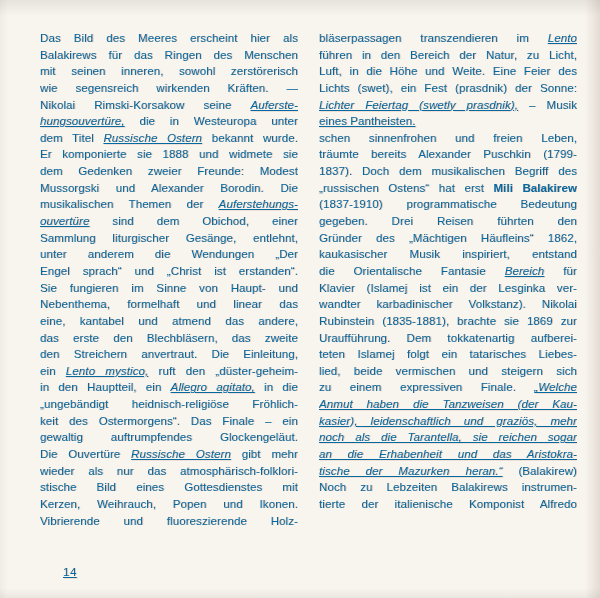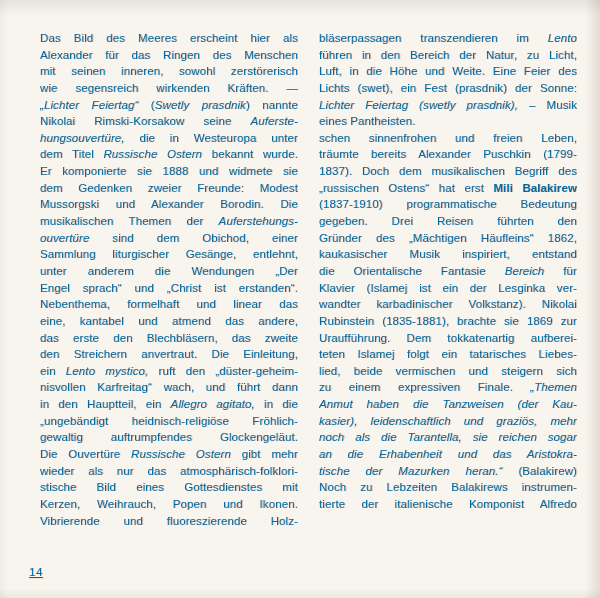--- a/index.html
+++ b/index.html
@@ -20,25 +20,25 @@
     height:16.65px;
     line-height:16.65px;
     font-size:11.5px;
     letter-spacing:0.1px;
     text-align:justify;
     text-align-last:justify;
     overflow:hidden;
     white-space:normal;
     text-shadow:0.9px 0.4px 0 rgba(186,104,82,0.38);
   }
-  .line.end{text-align-last:left;}
-  .it{font-style:italic;}
+  .line.end{text-align-last:left;text-decoration:underline;}
+  .it{font-style:italic;text-decoration:underline;}
   .bd{font-weight:bold;}
   .pagenum{
-    position:absolute;left:29px;top:566px;
+    position:absolute;left:63px;top:566px;
     font-size:11.5px;letter-spacing:0.5px;
     text-shadow:0.9px 0.4px 0 rgba(186,104,82,0.38);
     text-decoration:underline;
   }
   .edge{position:absolute;pointer-events:none;}
   .edge.top{left:0;top:0;width:600px;height:16px;
     background:linear-gradient(180deg,rgba(120,118,110,0.14),rgba(120,118,110,0));}
   .edge.right{top:0;right:0;bottom:0;width:15px;
     background:linear-gradient(90deg,rgba(125,95,85,0),rgba(125,95,85,0.17));}
   .edge.bottom{left:0;right:0;bottom:0;height:10px;
@@ -46,43 +46,43 @@
   .edge.left{left:0;top:0;bottom:0;width:8px;
     background:linear-gradient(90deg,rgba(120,118,110,0.07),rgba(120,118,110,0));}
 </style>
 </head>
 <body>
 
 <div class="page">
   <div class="cols">
     <div class="col">
         <div class="line"><span>Das Bild des Meeres erscheint hier als</span></div>
-        <div class="line"><span>Alexander für das Ringen des Menschen</span></div>
+        <div class="line"><span>Balakirews für das Ringen des Menschen</span></div>
         <div class="line"><span>mit seinen inneren, sowohl zerstörerisch</span></div>
         <div class="line"><span>wie segensreich wirkenden Kräften. —</span></div>
-        <div class="line"><span class="it">„Lichter Feiertag“</span><span> (</span><span class="it">Swetly prasdnik</span><span>) nannte</span></div>
         <div class="line"><span>Nikolai Rimski-Korsakow seine </span><span class="it">Auferste-</span></div>
         <div class="line"><span class="it">hungsouvertüre,</span><span> die in Westeuropa unter</span></div>
         <div class="line"><span>dem Titel </span><span class="it">Russische Ostern</span><span> bekannt wurde.</span></div>
         <div class="line"><span>Er komponierte sie 1888 und widmete sie</span></div>
         <div class="line"><span>dem Gedenken zweier Freunde: Modest</span></div>
         <div class="line"><span>Mussorgski und Alexander Borodin. Die</span></div>
         <div class="line"><span>musikalischen Themen der </span><span class="it">Auferstehungs-</span></div>
         <div class="line"><span class="it">ouvertüre</span><span> sind dem Obichod, einer</span></div>
         <div class="line"><span>Sammlung liturgischer Gesänge, entlehnt,</span></div>
         <div class="line"><span>unter anderem die Wendungen „Der</span></div>
         <div class="line"><span>Engel sprach“ und „Christ ist erstanden“.</span></div>
+        <div class="line"><span>Sie fungieren im Sinne von Haupt- und</span></div>
         <div class="line"><span>Nebenthema, formelhaft und linear das</span></div>
         <div class="line"><span>eine, kantabel und atmend das andere,</span></div>
         <div class="line"><span>das erste den Blechbläsern, das zweite</span></div>
         <div class="line"><span>den Streichern anvertraut. Die Einleitung,</span></div>
         <div class="line"><span>ein </span><span class="it">Lento mystico,</span><span> ruft den „düster-geheim-</span></div>
-        <div class="line"><span>nisvollen Karfreitag“ wach, und führt dann</span></div>
         <div class="line"><span>in den Hauptteil, ein </span><span class="it">Allegro agitato,</span><span> in die</span></div>
         <div class="line"><span>„ungebändigt heidnisch-religiöse Fröhlich-</span></div>
+        <div class="line"><span>keit des Ostermorgens“. Das Finale – ein</span></div>
         <div class="line"><span>gewaltig auftrumpfendes Glockengeläut.</span></div>
         <div class="line"><span>Die Ouvertüre </span><span class="it">Russische Ostern</span><span> gibt mehr</span></div>
         <div class="line"><span>wieder als nur das atmosphärisch-folklori-</span></div>
         <div class="line"><span>stische Bild eines Gottesdienstes mit</span></div>
         <div class="line"><span>Kerzen, Weihrauch, Popen und Ikonen.</span></div>
         <div class="line"><span>Vibrierende und fluoreszierende Holz-</span></div>
       </div>
     <div class="col">
         <div class="line"><span>bläserpassagen transzendieren im </span><span class="it">Lento</span></div>
         <div class="line"><span>führen in den Bereich der Natur, zu Licht,</span></div>
@@ -98,21 +98,21 @@
         <div class="line"><span>gegeben. Drei Reisen führten den</span></div>
         <div class="line"><span>Gründer des „Mächtigen Häufleins“ 1862,</span></div>
         <div class="line"><span>kaukasischer Musik inspiriert, entstand</span></div>
         <div class="line"><span>die Orientalische Fantasie </span><span class="it">Bereich</span><span> für</span></div>
         <div class="line"><span>Klavier (Islamej ist ein der Lesginka ver-</span></div>
         <div class="line"><span>wandter karbadinischer Volkstanz). Nikolai</span></div>
         <div class="line"><span>Rubinstein (1835-1881), brachte sie 1869 zur</span></div>
         <div class="line"><span>Uraufführung. Dem tokkatenartig aufberei-</span></div>
         <div class="line"><span>teten Islamej folgt ein tatarisches Liebes-</span></div>
         <div class="line"><span>lied, beide vermischen und steigern sich</span></div>
-        <div class="line"><span>zu einem expressiven Finale. </span><span class="it">„Themen</span></div>
+        <div class="line"><span>zu einem expressiven Finale. </span><span class="it">„Welche</span></div>
         <div class="line"><span class="it">Anmut haben die Tanzweisen (der Kau-</span></div>
         <div class="line"><span class="it">kasier), leidenschaftlich und graziös, mehr</span></div>
         <div class="line"><span class="it">noch als die Tarantella, sie reichen sogar</span></div>
         <div class="line"><span class="it">an die Erhabenheit und das Aristokra-</span></div>
         <div class="line"><span class="it">tische der Mazurken heran.“</span><span> (Balakirew)</span></div>
         <div class="line"><span>Noch zu Lebzeiten Balakirews instrumen-</span></div>
         <div class="line"><span>tierte der italienische Komponist Alfredo</span></div>
       </div>
   </div>
   <div class="pagenum">14</div>

